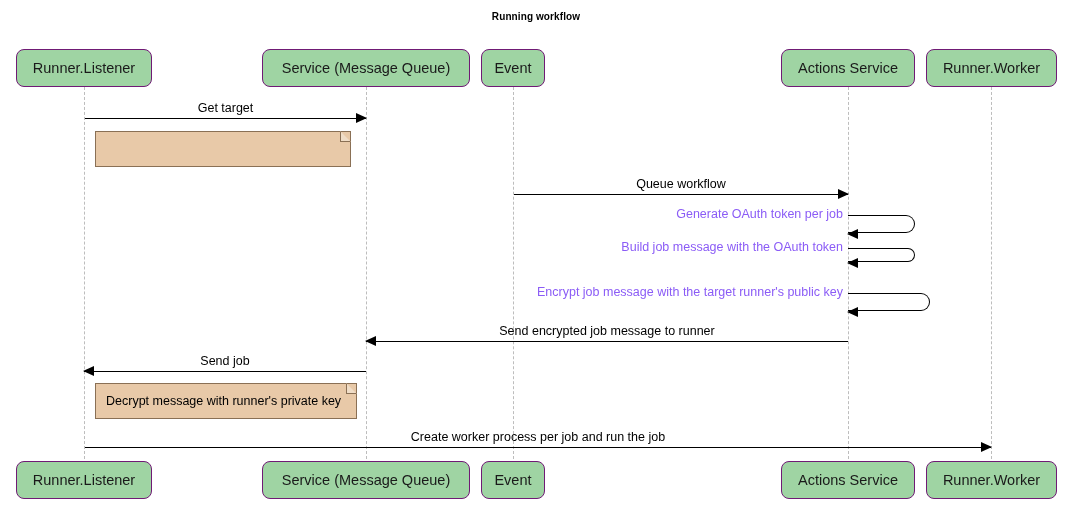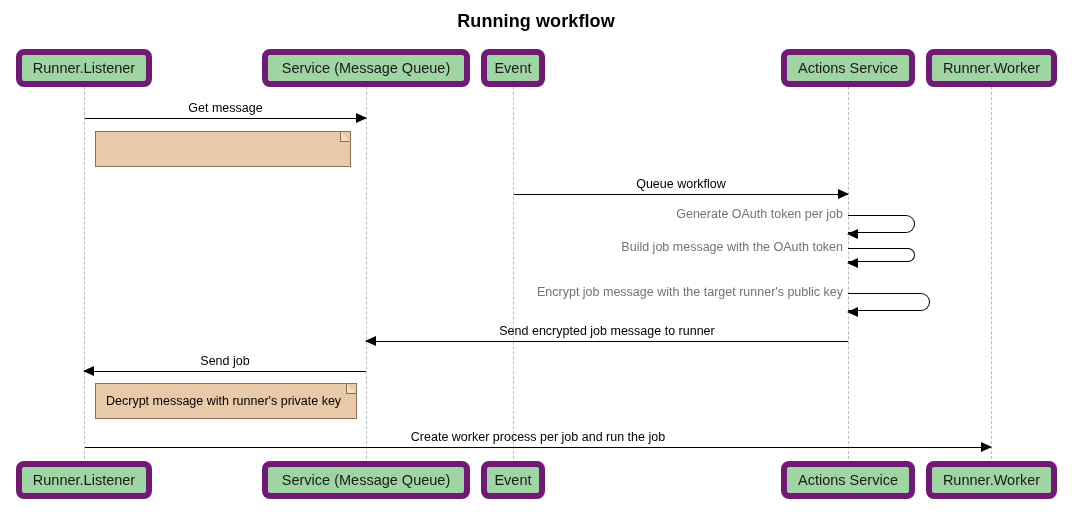--- a/index.html
+++ b/index.html
@@ -15,34 +15,34 @@
     height: 523px;
     background: #ffffff;
     overflow: hidden;
   }
   #diagram-title {
     position: absolute;
     left: 0;
     top: 11px;
     width: 1072px;
     text-align: center;
-    font-size: 18px;
+    font-size: 10px;
     font-weight: bold;
     color: #000000;
     letter-spacing: 0.1px;
   }
   .lifeline {
     position: absolute;
     width: 0;
     border-left: 1px dashed #bdbdbd;
   }
   .participant {
     position: absolute;
     background: #9fd4a3;
-    border: 6px solid #701a75;
+    border: 1px solid #701a75;
     border-radius: 8px;
     height: 38px;
     display: flex;
     align-items: center;
     justify-content: center;
     font-size: 14.5px;
     color: #1a1a1a;
     white-space: nowrap;
     padding: 0 12px;
   }
@@ -98,21 +98,21 @@
     border-top: 5.5px solid transparent;
     border-bottom: 5.5px solid transparent;
     border-right: 11px solid #000000;
   }
   .selfloop .label {
     position: absolute;
     right: 100%;
     top: -8px;
     margin-right: 5px;
     font-size: 12.5px;
-    color: #737373;
+    color: #8b5cf6;
     white-space: nowrap;
     text-align: right;
   }
   .note {
     position: absolute;
     background: #e8c9a8;
     border: 1px solid #8a7055;
     display: flex;
     align-items: center;
     font-size: 12.5px;
@@ -173,21 +173,21 @@
   <div class="participant" style="left:781px; top:461px; width:134px;">
     <span>Actions Service</span>
   </div>
   <div class="participant" style="left:926px; top:461px; width:131px;">
     <span>Runner.Worker</span>
   </div>
 
   <div class="msg to-right" style="left:85px; top:118px; width:281px;">
     <div class="line"></div>
     <div class="head"></div>
-    <div class="label">Get message</div>
+    <div class="label">Get target</div>
   </div>
 
   <div class="note" style="left:95px; top:131px; width:256px; height:36px;">
     <span class="fold"></span>
   </div>
 
   <div class="msg to-right" style="left:514px; top:194px; width:334px;">
     <div class="line"></div>
     <div class="head"></div>
     <div class="label">Queue workflow</div>

